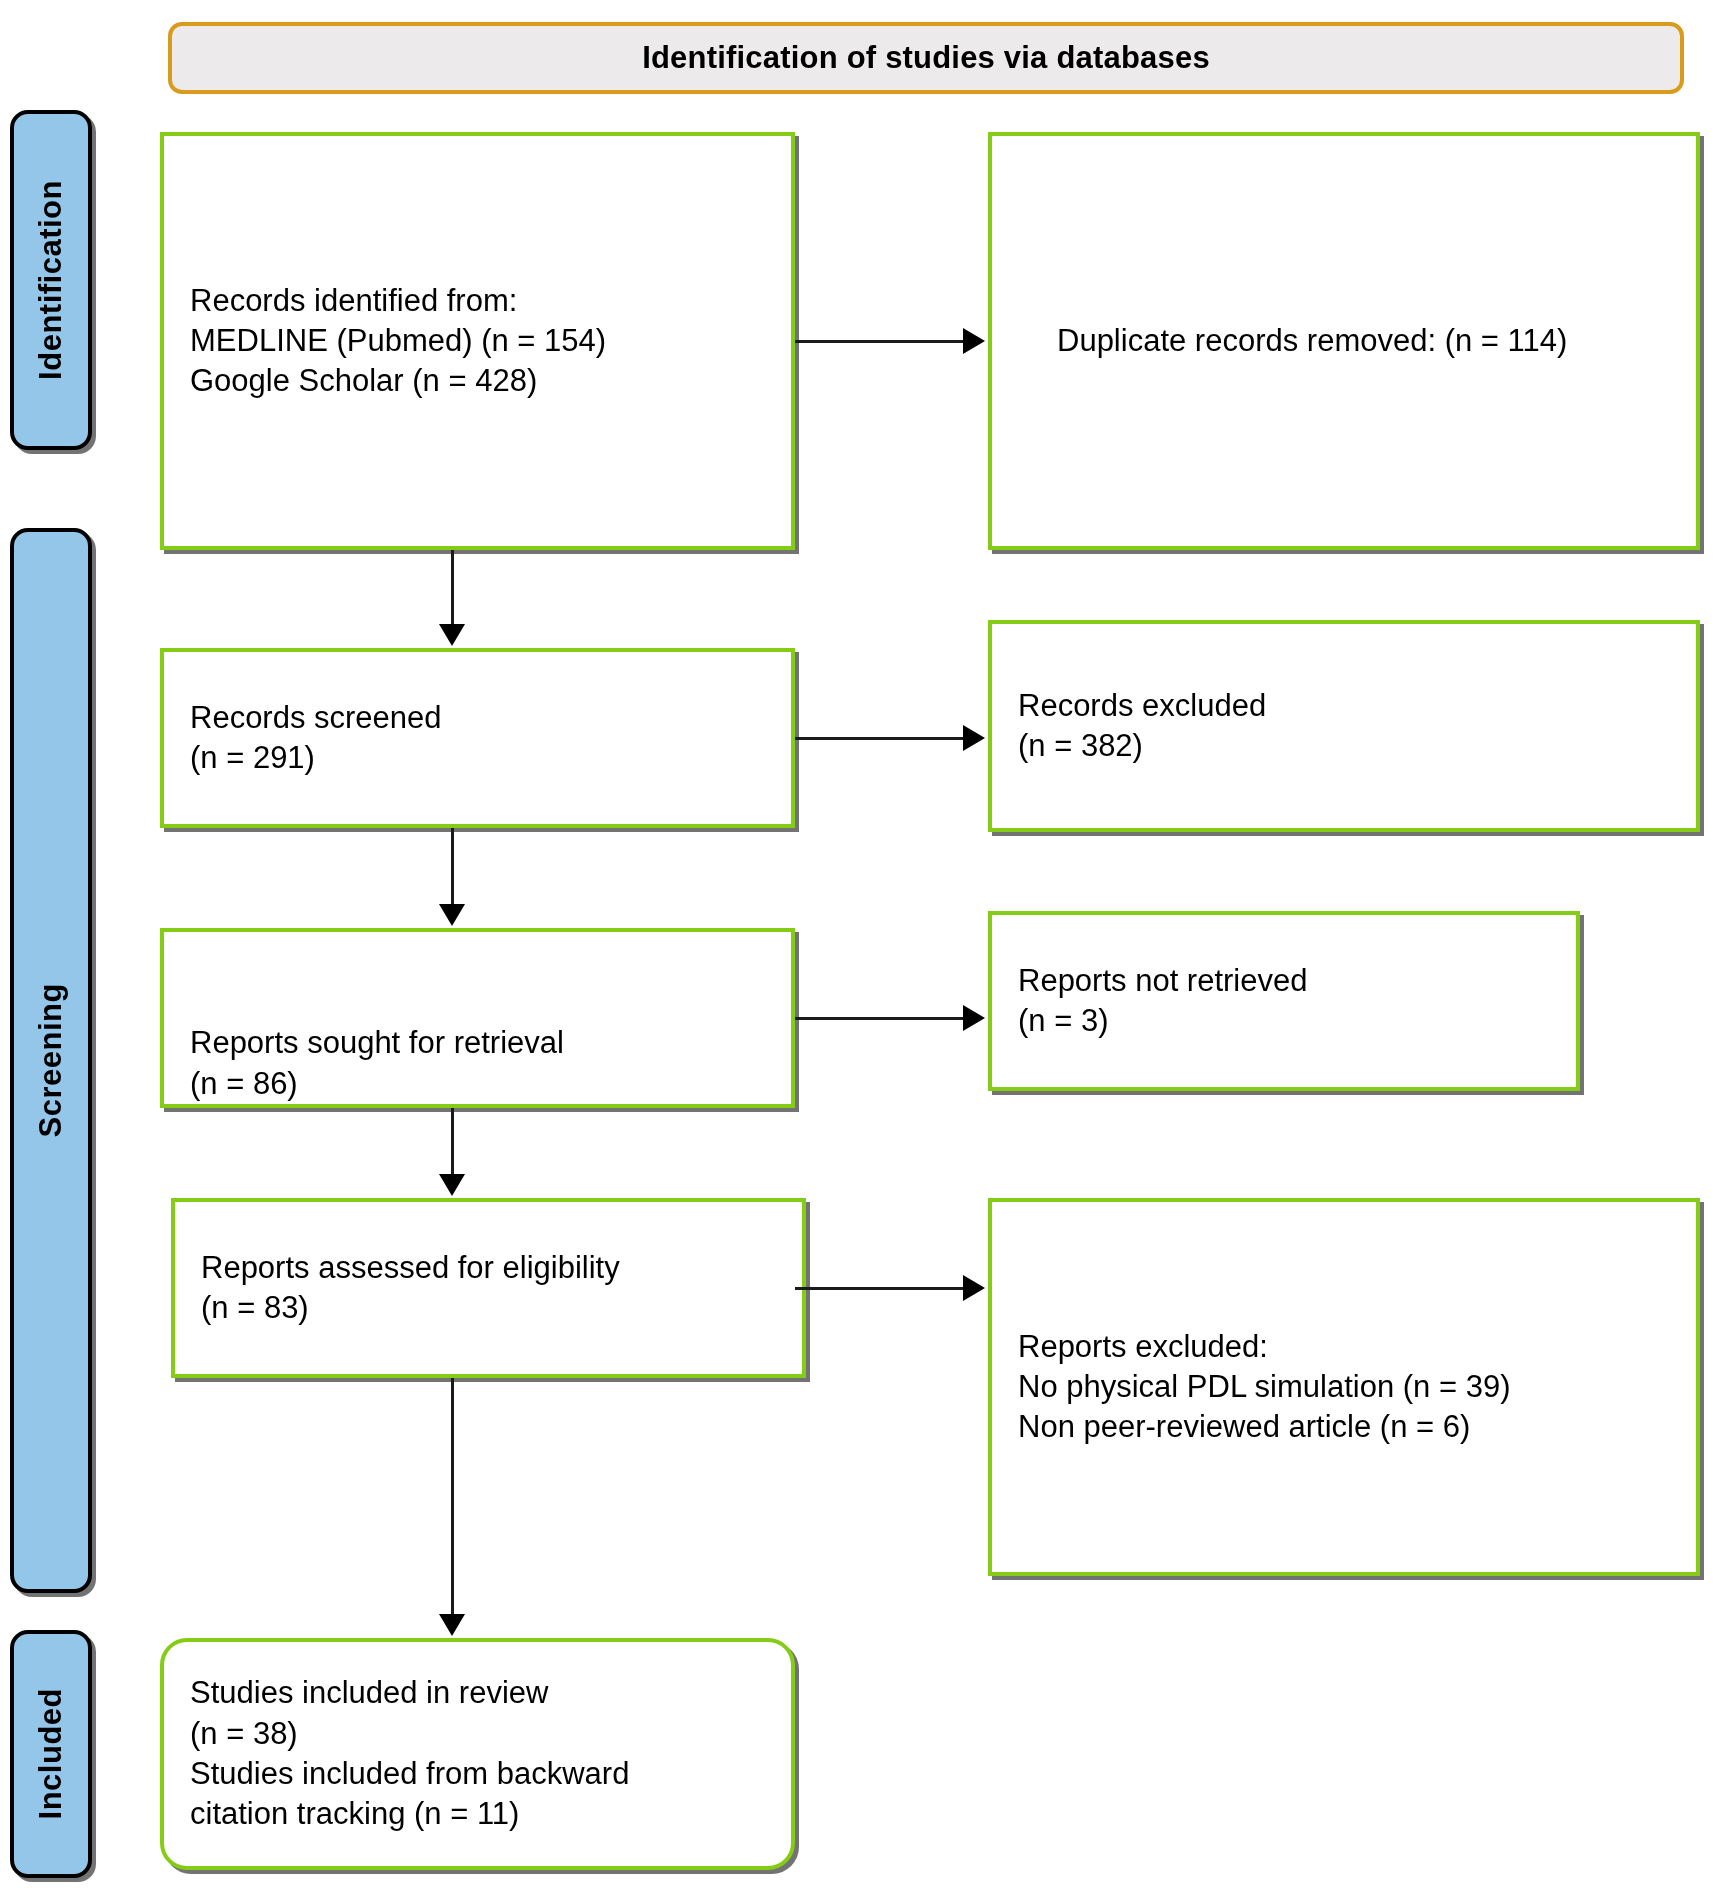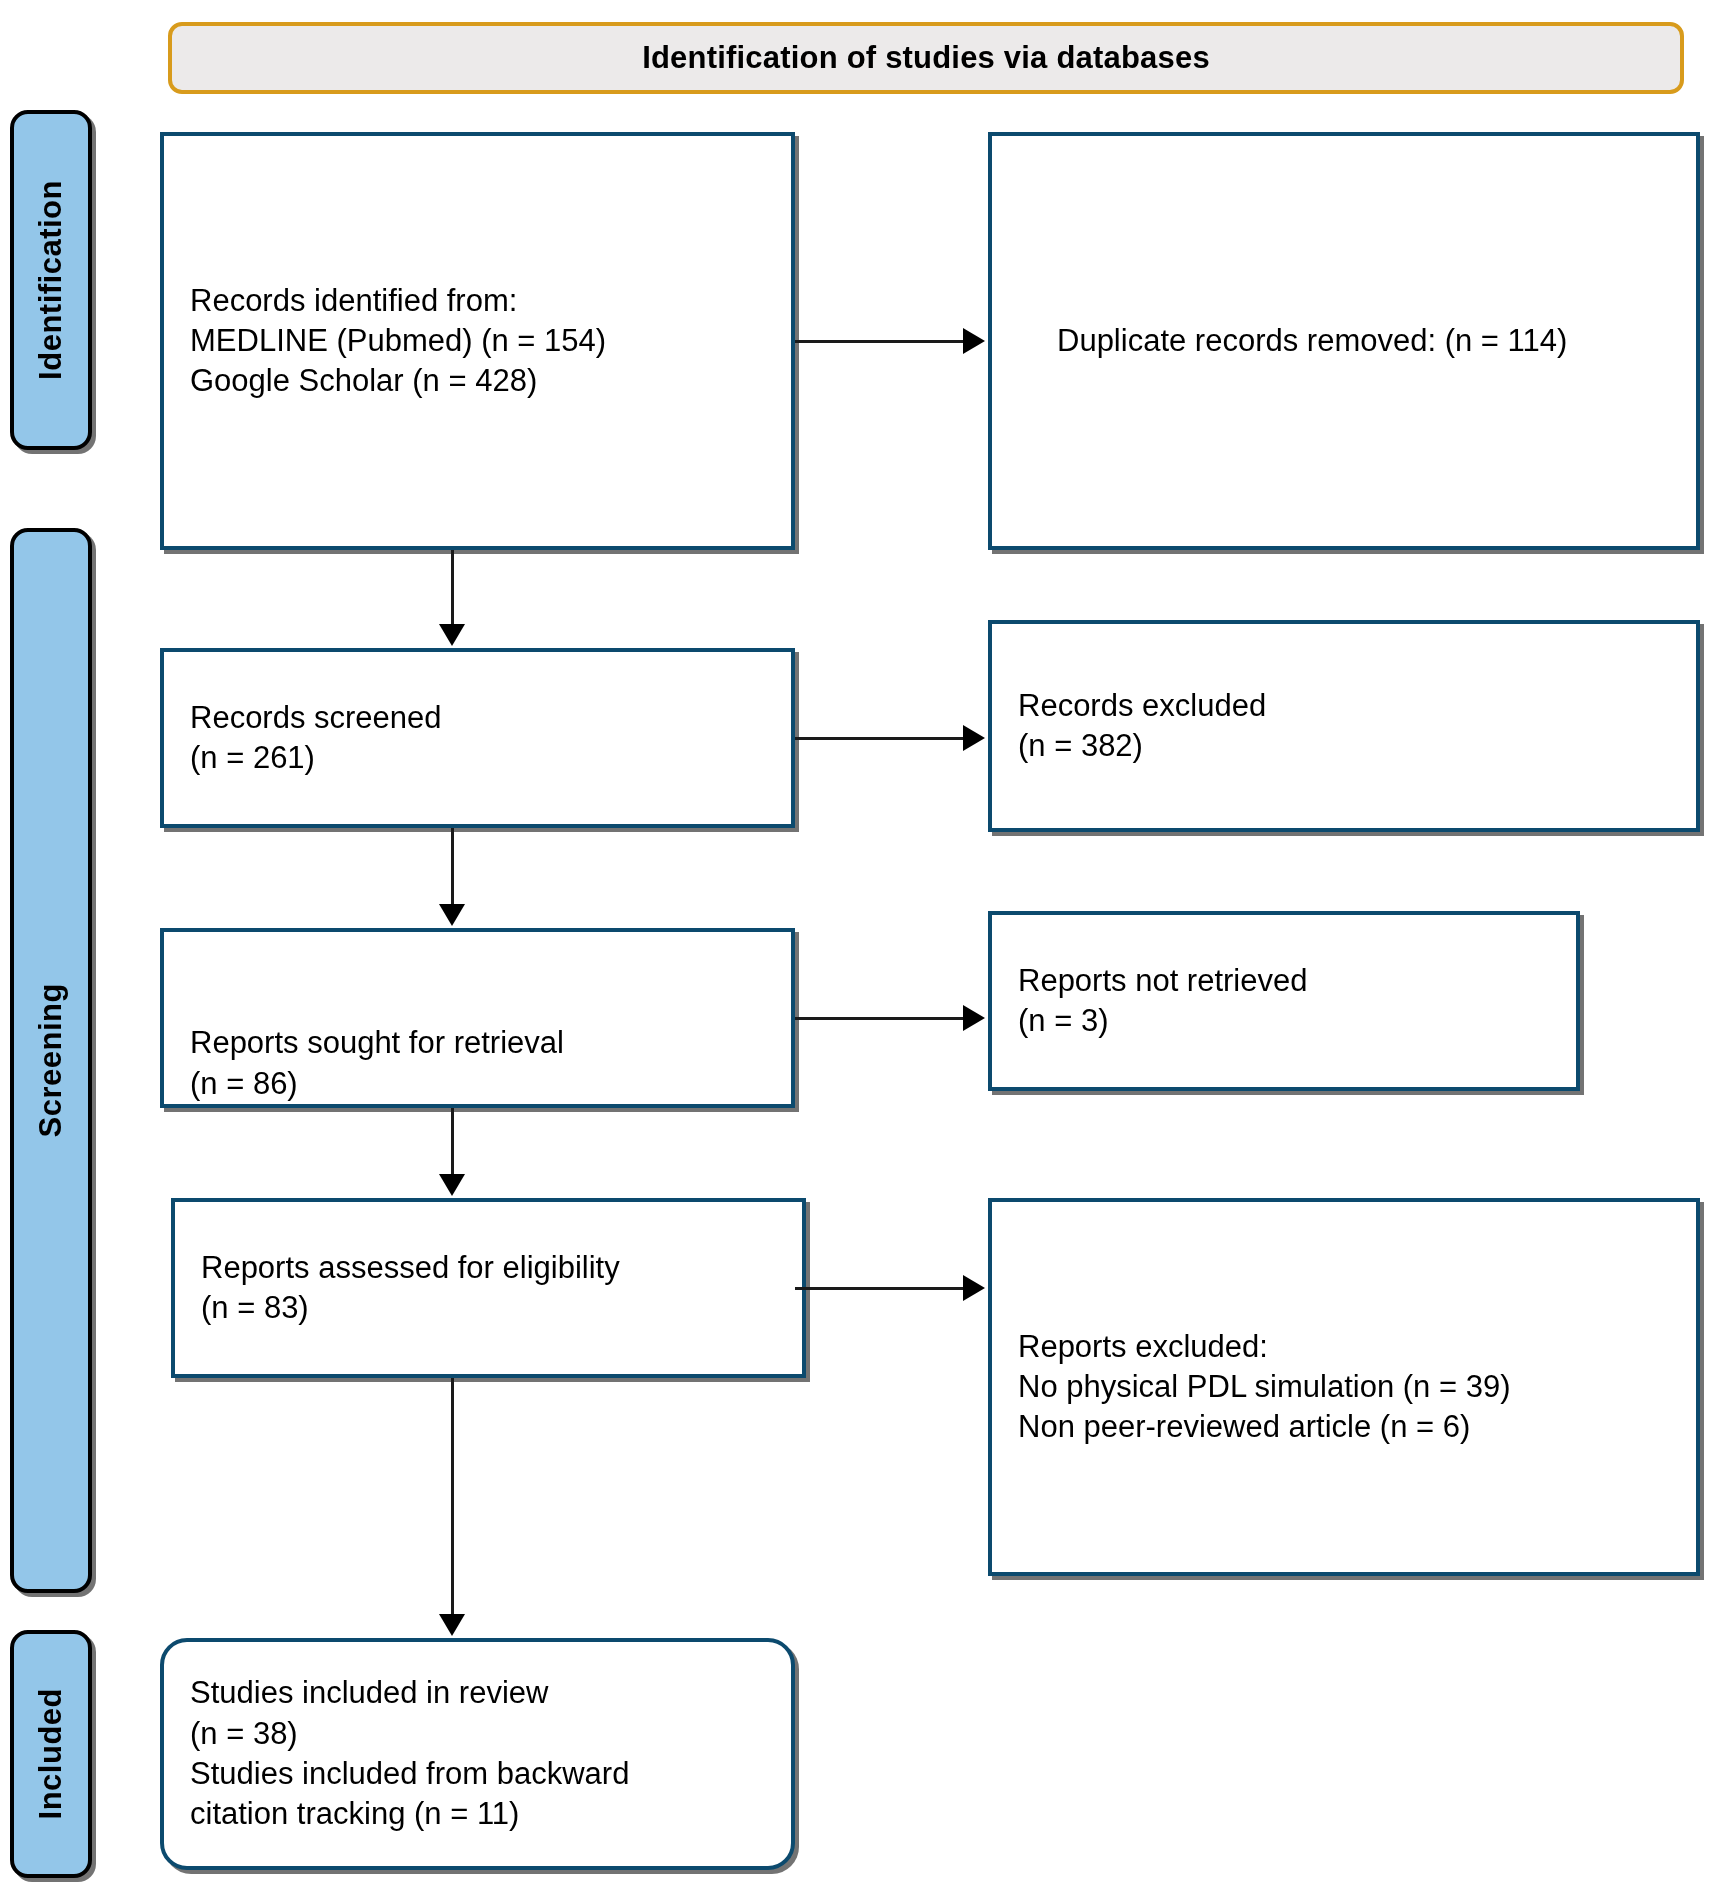--- a/index.html
+++ b/index.html
@@ -66,21 +66,21 @@
     white-space: nowrap;
   }
   #stage-identification { top: 110px;  height: 340px; }
   #stage-screening     { top: 528px;  height: 1065px; }
   #stage-included      { top: 1630px; height: 248px; }
 
   
   .box {
     position: absolute;
     background: #ffffff;
-    border: 4px solid #0c4a6e;
+    border: 4px solid #84cc16;
     box-sizing: border-box;
     box-shadow: 4px 4px 0 rgba(0,0,0,0.55);
     display: flex;
     align-items: center;
   }
   .box-text {
     padding: 0 26px;
     font-size: 31px;
     line-height: 1.30;
     color: #000;
@@ -152,21 +152,21 @@
   </div>
 
   <div class="conn h-line" style="left:795px; top:340px; width:170px;"></div>
   <div class="conn arrow-right" style="left:963px; top:328px;"></div>
 
   <div class="conn v-line" style="left:451px; top:550px; height:76px;"></div>
   <div class="conn arrow-down" style="left:439px; top:624px;"></div>
 
   <div class="box" id="box-screened">
     <div class="box-text">Records screened
-(n = 261)</div>
+(n = 291)</div>
   </div>
   <div class="box" id="box-excluded-recs">
     <div class="box-text">Records excluded
 (n = 382)</div>
   </div>
   <div class="conn h-line" style="left:795px; top:737px; width:170px;"></div>
   <div class="conn arrow-right" style="left:963px; top:725px;"></div>
 
   <div class="conn v-line" style="left:451px; top:828px; height:78px;"></div>
   <div class="conn arrow-down" style="left:439px; top:904px;"></div>

